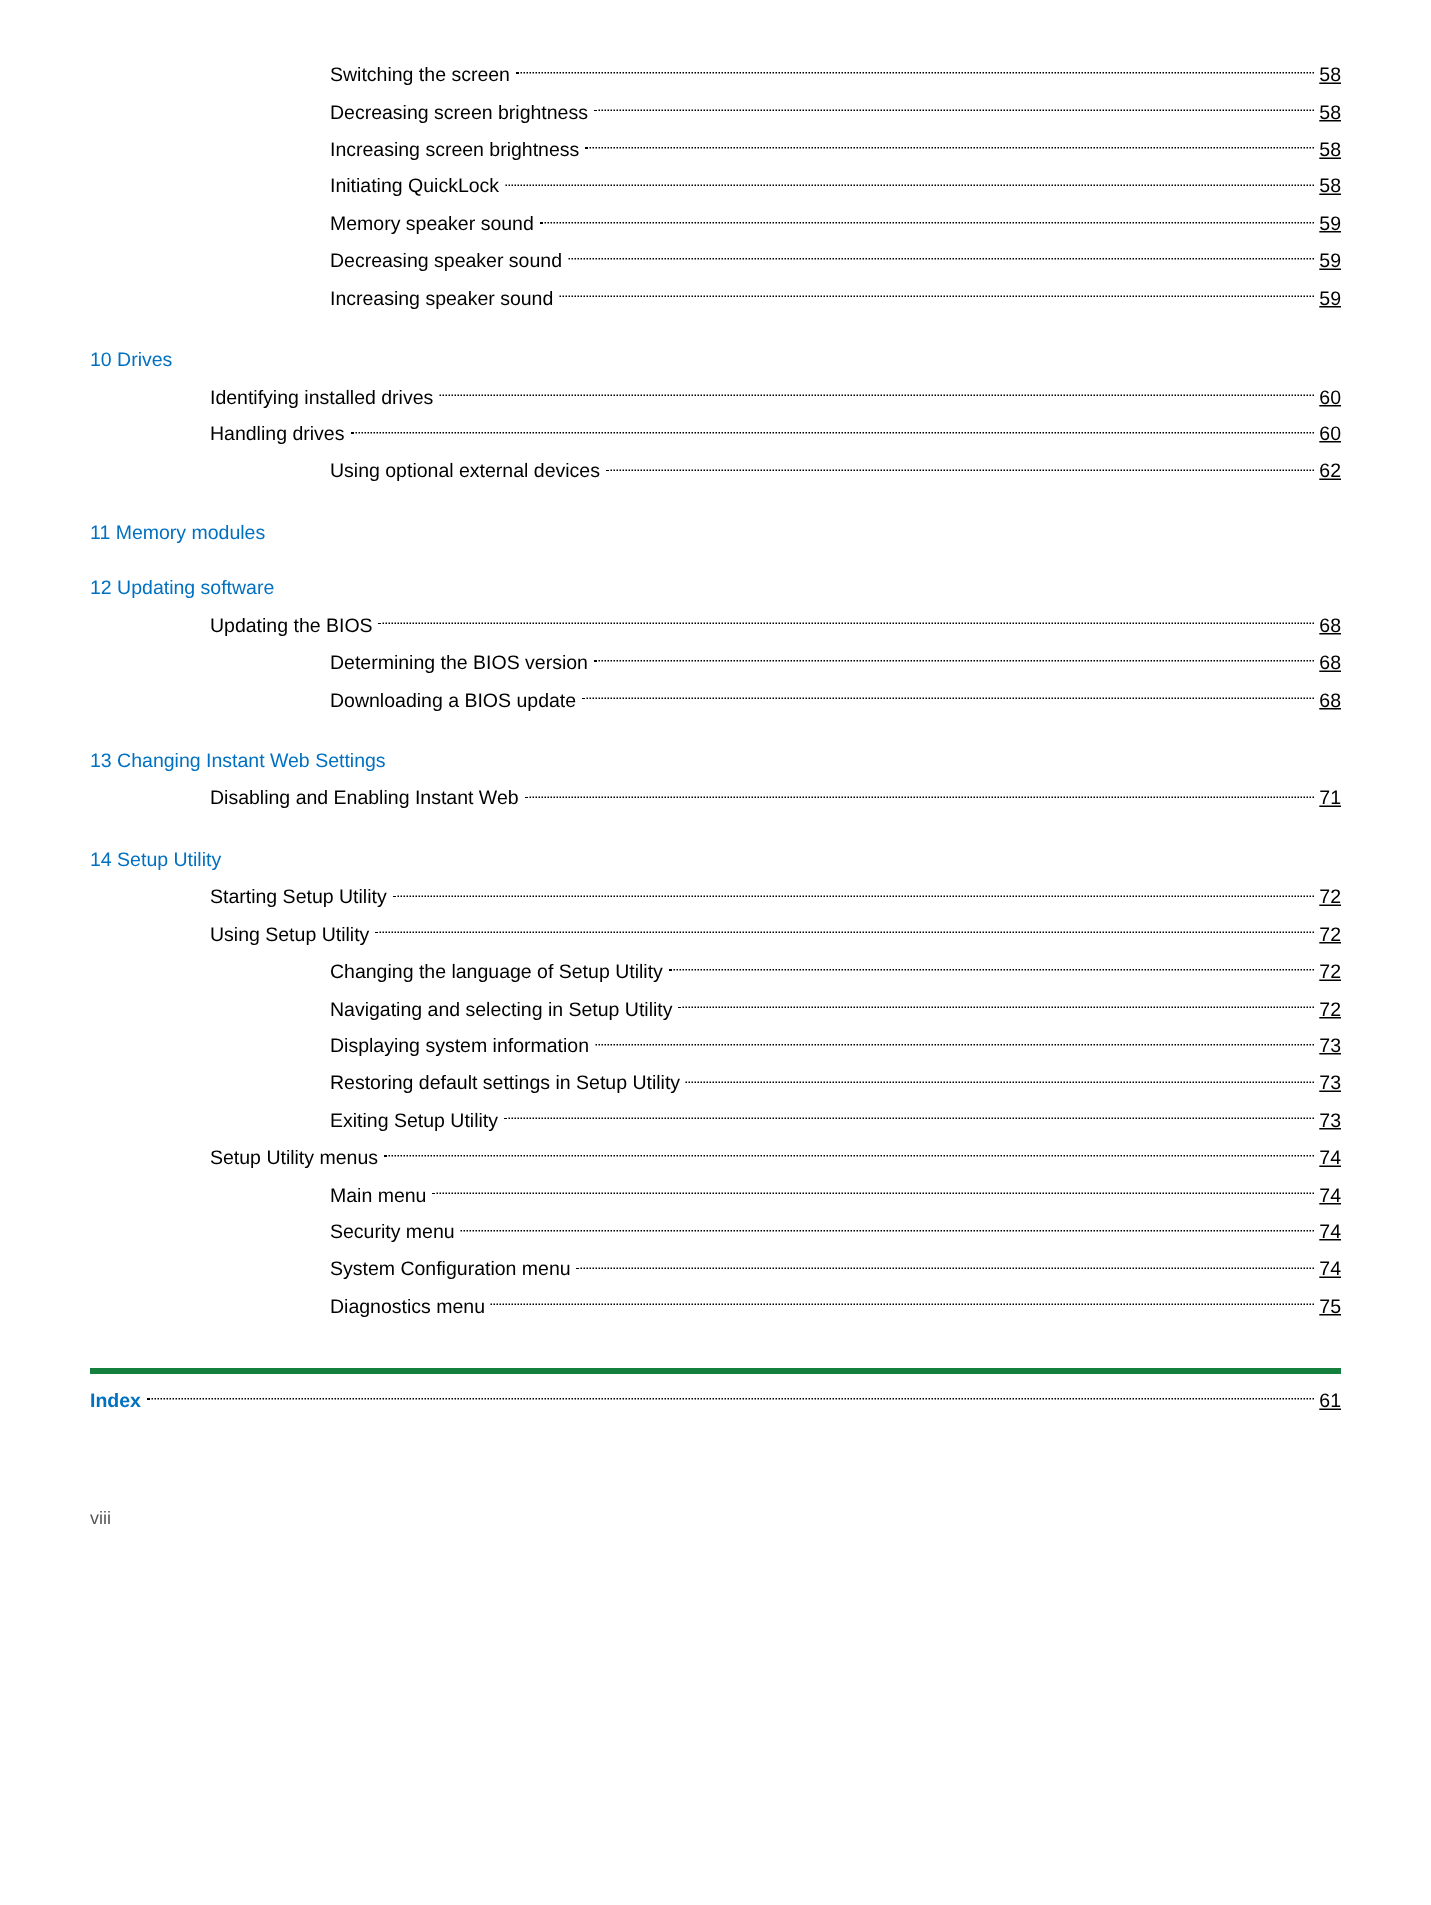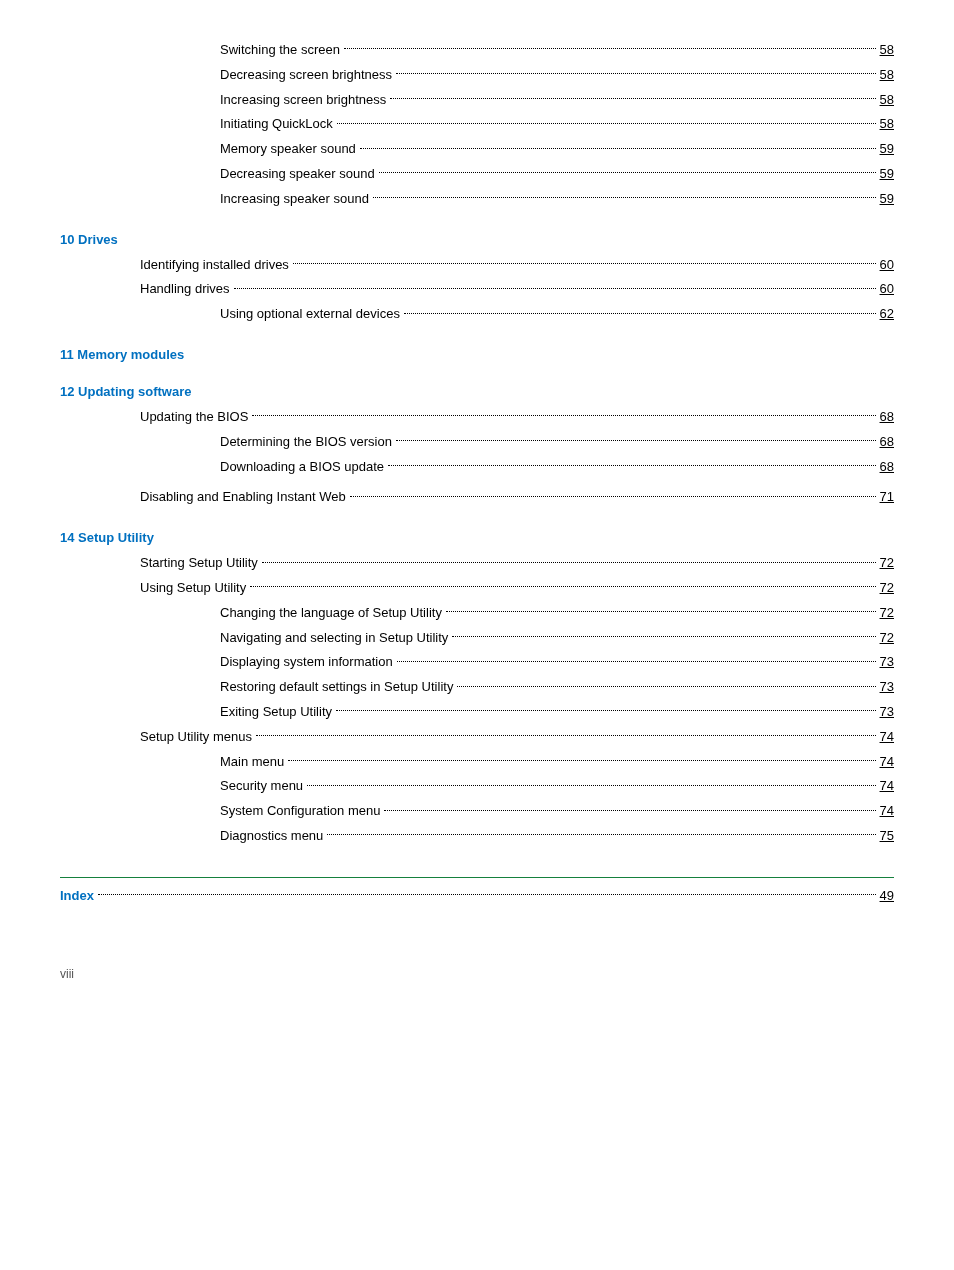--- a/index.html
+++ b/index.html
@@ -32,38 +32,38 @@
       margin: 0 4px 3px 4px;
       min-width: 20px;
     }
     .toc-entry .page-num {
       white-space: nowrap;
       flex-shrink: 0;
       text-decoration: underline;
     }
     .section-header {
       color: #0070c0;
-      font-weight: bold;
+      font-weight: normal;
       font-size: 13px;
       margin-top: 22px;
       margin-bottom: 8px;
     }
     .indent-1 {
       padding-left: 80px;
     }
     .indent-2 {
       padding-left: 160px;
     }
     .section-group {
       margin-bottom: 10px;
     }
     .index-line {
       margin-top: 30px;
       padding-top: 8px;
-      border-top: 1px solid #15803d;
+      border-top: 4px solid #15803d;
     }
     .footer {
       text-align: left;
       margin-top: 60px;
       font-size: 12px;
       color: #555;
     }
   </style>
 </head>
 <body>
@@ -142,20 +142,21 @@
     <span class="page-num">68</span>
   </div>
   <div class="toc-entry indent-2">
     <span class="entry-label">Downloading a BIOS update</span>
     <span class="dots"></span>
     <span class="page-num">68</span>
   </div>
 </div>
 
 <div class="section-group">
+  <div class="section-header">13  Changing Instant Web Settings</div>
   <div class="toc-entry indent-1">
     <span class="entry-label">Disabling and Enabling Instant Web</span>
     <span class="dots"></span>
     <span class="page-num">71</span>
   </div>
 </div>
 
 <div class="section-group">
   <div class="section-header">14  Setup Utility</div>
   <div class="toc-entry indent-1">
@@ -217,19 +218,19 @@
     <span class="entry-label">Diagnostics menu</span>
     <span class="dots"></span>
     <span class="page-num">75</span>
   </div>
 </div>
 
 <div class="index-line">
   <div class="toc-entry">
     <span class="entry-label" style="color:#0070c0; font-weight:bold;">Index</span>
     <span class="dots"></span>
-    <span class="page-num">49</span>
+    <span class="page-num">61</span>
   </div>
 </div>
 
 <div class="footer">
   <span>viii</span>
 </div>
 
 </body></html>

